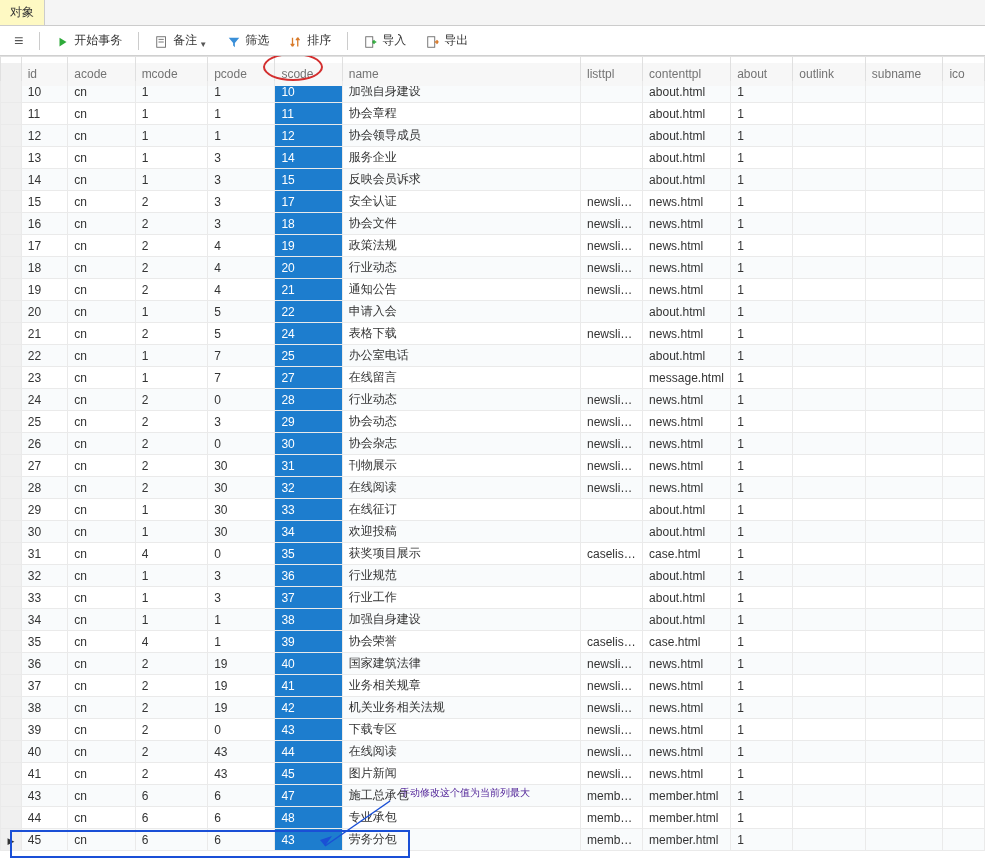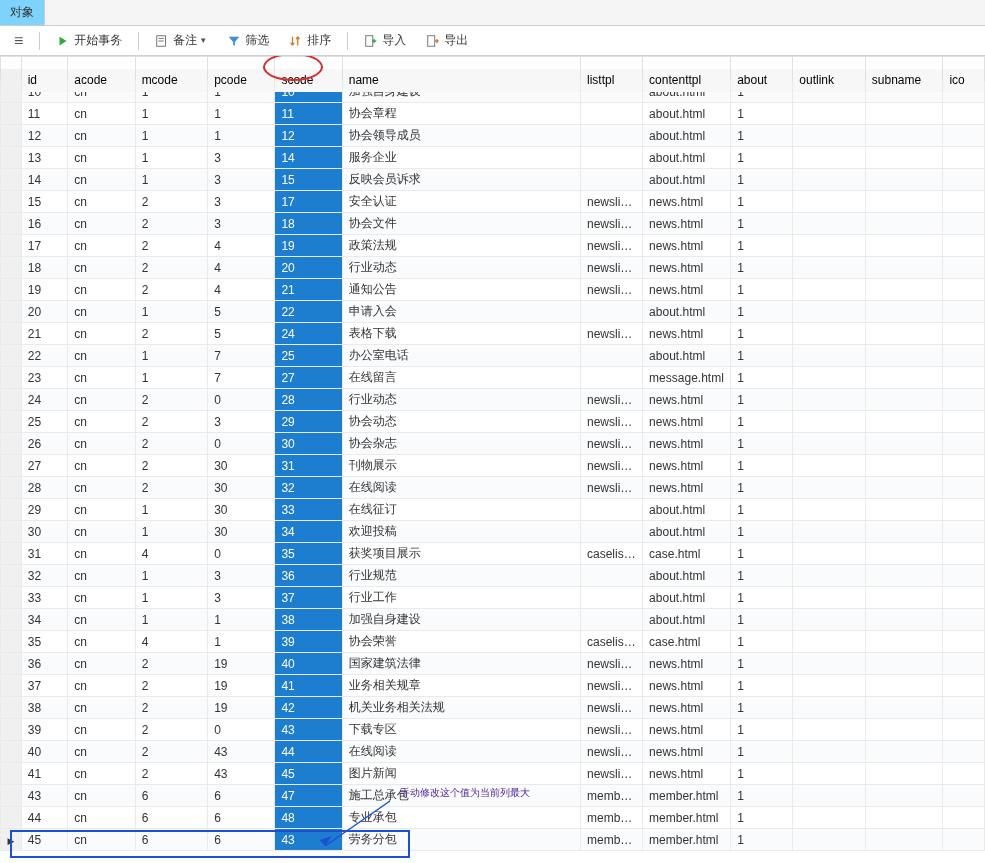--- a/index.html
+++ b/index.html
@@ -1,27 +1,27 @@
 <!DOCTYPE html>
 <html><head>
 <meta charset="utf-8">
 <style>
 * { box-sizing: border-box; margin: 0; padding: 0; }
 body { font-family: "Microsoft YaHei", Arial, sans-serif; font-size: 12px; background: #fff; color: #333; overflow: hidden; }
 .tabs { display: flex; border-bottom: 1px solid #ccc; height: 26px; background: #f5f5f5; }
-.tab { display: flex; align-items: center; padding: 0 10px; border-right: 1px solid #ccc; background: #7dd3fc; cursor: pointer; }
+.tab { display: flex; align-items: center; padding: 0 10px; border-right: 1px solid #ccc; background: #fef9c3; cursor: pointer; }
 .tab-icon { width: 14px; height: 14px; margin-right: 5px; }
 .toolbar { display: flex; align-items: center; height: 30px; border-bottom: 1px solid #d0d0d0; padding-left: 8px; gap: 8px; }
-.tool-btn { display: flex; align-items: center; padding: 2px 6px; cursor: pointer; border-radius: 2px; }
+.tool-btn { display: flex; align-items: flex-end; padding: 2px 6px; cursor: pointer; border-radius: 2px; }
 .tool-icon { width: 14px; height: 14px; margin-right: 4px; }
 .tool-sep { width: 1px; height: 18px; background: #ccc; margin: 0 2px; }
 .dropdown-arrow { font-size: 8px; margin-left: 2px; color: #555; }
 .table-wrap { position: relative; overflow: auto; height: calc(100vh - 58px); }
 table { border-collapse: collapse; width: 100%; table-layout: fixed; }
-th { background: #f7f7f7; border: 1px solid #e0e0e0; text-align: left; padding: 3px 6px; font-weight: normal; color: #000000; height: 24px; position: sticky; top: 12px; }
+th { background: #f7f7f7; border: 1px solid #e0e0e0; text-align: left; padding: 3px 6px; font-weight: normal; color: #737373; height: 24px; position: sticky; top: 6px; }
 td { border: 1px solid #eaeaea; padding: 2px 6px; height: 22px; white-space: nowrap; overflow: hidden; text-overflow: ellipsis; }
 tr:nth-child(even) td { background: #f9fbfc; }
 tr:nth-child(odd) td { background: #fff; }
 .row-head { width: 20px; background: #f0f0f0 !important; text-align: center; }
 .col-selected { background: #1d7dce !important; color: #fff; }
 .circle-mark { position: absolute; border: 2px solid #d32f2f; border-radius: 50%; width: 60px; height: 28px; pointer-events: none; }
 .rect-mark { position: absolute; border: 2px solid #1a4fd6; pointer-events: none; }
 .anno-text { position: absolute; color: #4c1d95; font-size: 10px; pointer-events: none; }
 .arrow-svg { position: absolute; pointer-events: none; }
 .hamburger { font-size: 16px; color: #555; cursor: pointer; padding: 0 6px; }

